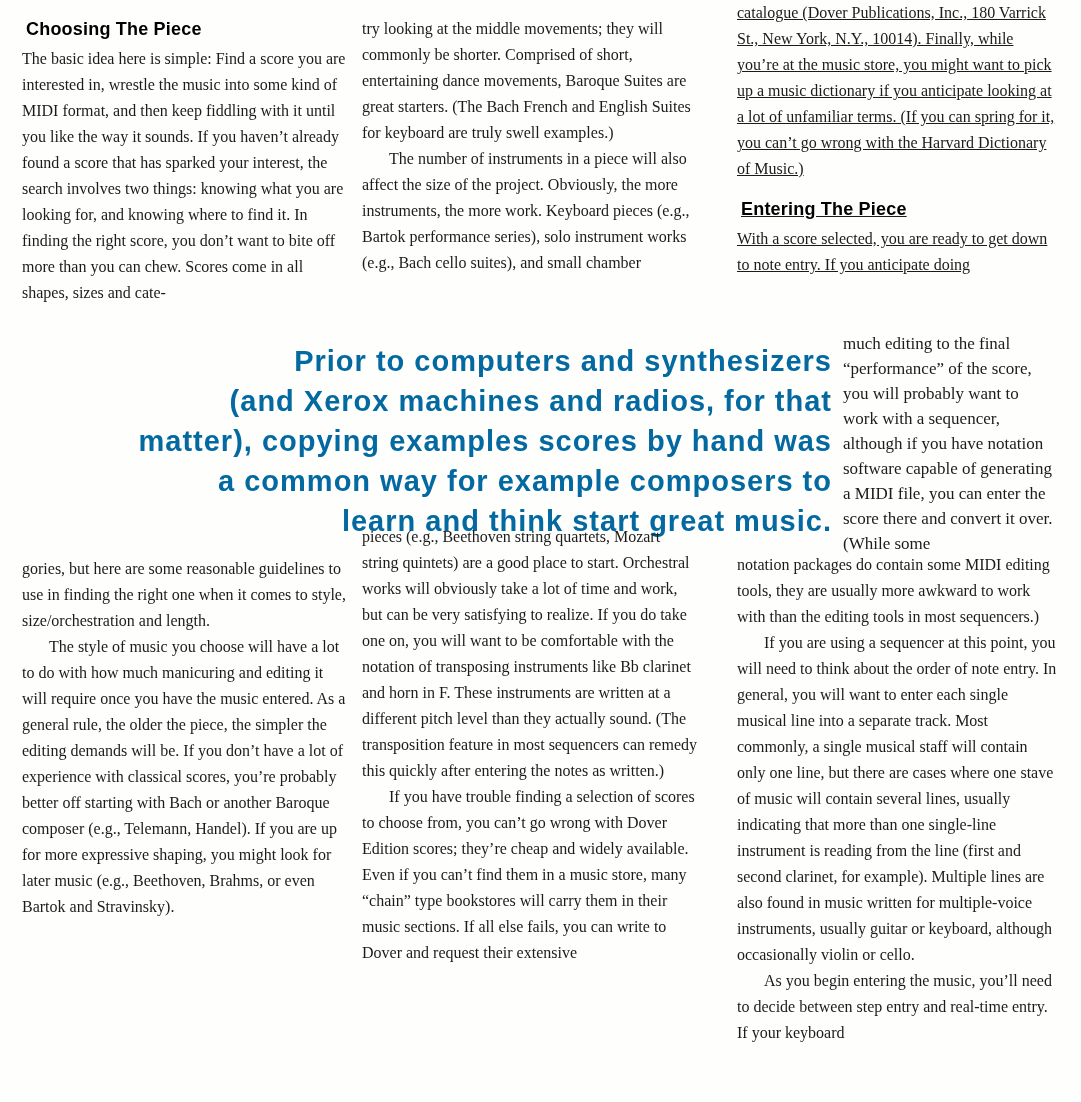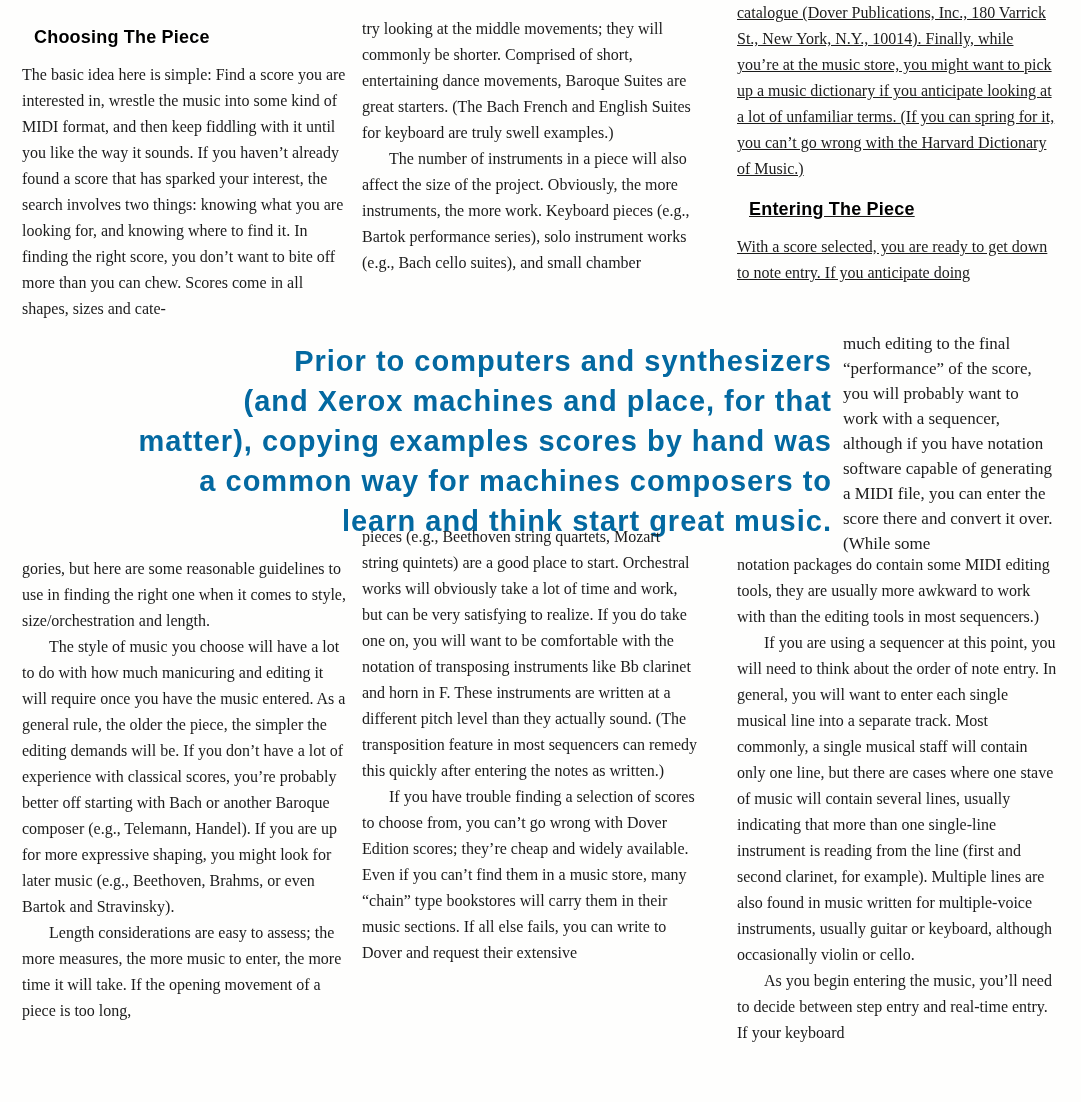--- a/index.html
+++ b/index.html
@@ -15,21 +15,21 @@
     font-size:16px;line-height:26px;
     color:#1b1b1b;
     text-align:left;
     overflow:hidden;
   }
   .col-block p{margin:0;}
   .col-block p.indent{text-indent:27px;}
   h3.sec-head{
     font-family:"Liberation Sans", sans-serif;
     font-weight:700;font-size:18px;line-height:26px;
-    margin:12px;color:#000;
+    margin:4px;color:#000;
     letter-spacing:.2px;
   }
   #col1-top{left:22px;top:12px;width:330px;height:322px;}
   #col2-top{left:362px;top:16px;width:336px;height:316px;}
   #col3-top{left:737px;top:0;width:320px;height:316px;text-decoration:underline;}
   #col3-top h3.sec-head{margin-top:14px;}
   #col3-wrap{left:843px;top:331px;width:213px;height:230px;line-height:25px;font-size:17px;}
   #col1-bottom{left:22px;top:556px;width:330px;height:546px;}
   #col2-bottom{left:362px;top:524px;width:336px;height:546px;}
   #col3-bottom{left:737px;top:552px;width:320px;height:550px;}
@@ -58,34 +58,33 @@
   </section>
 
   <section class="col-block" id="col3-top">
     <p>catalogue (Dover Publications, Inc., 180 Varrick St., New York, N.Y., 10014). Finally, while you’re at the music store, you might want to pick up a music dictionary if you anticipate looking at a lot of unfamiliar terms. (If you can spring for it, you can’t go wrong with the Harvard Dictionary of Music.)</p>
     <h3 class="sec-head">Entering The Piece</h3>
     <p>With a score selected, you are ready to get down to note entry. If you anticipate doing</p>
   </section>
 
   <div class="pull-quote">
     <div class="pq-line">Prior to computers and synthesizers</div>
-    <div class="pq-line">(and Xerox machines and place, for that</div>
+    <div class="pq-line">(and Xerox machines and radios, for that</div>
     <div class="pq-line">matter), copying examples scores by hand was</div>
-    <div class="pq-line">a common way for machines composers to</div>
+    <div class="pq-line">a common way for example composers to</div>
     <div class="pq-line">learn and think start great music.</div>
   </div>
 
   <section class="col-block" id="col3-wrap">
     <p>much editing to the final “performance” of the score, you will probably want to work with a sequencer, although if you have notation software capable of generating a MIDI file, you can enter the score there and convert it over. (While some</p>
   </section>
 
   <section class="col-block" id="col1-bottom">
     <p>gories, but here are some reasonable guidelines to use in finding the right one when it comes to style, size/orchestration and length.</p>
     <p class="indent">The style of music you choose will have a lot to do with how much manicuring and editing it will require once you have the music entered. As a general rule, the older the piece, the simpler the editing demands will be. If you don’t have a lot of experience with classical scores, you’re probably better off starting with Bach or another Baroque composer (e.g., Telemann, Handel). If you are up for more expressive shaping, you might look for later music (e.g., Beethoven, Brahms, or even Bartok and Stravinsky).</p>
-    <p class="indent">Length considerations are easy to assess; the more measures, the more music to enter, the more time it will take. If the opening movement of a piece is too long,</p>
   </section>
 
   <section class="col-block" id="col2-bottom">
     <p>pieces (e.g., Beethoven string quartets, Mozart string quintets) are a good place to start. Orchestral works will obviously take a lot of time and work, but can be very satisfying to realize. If you do take one on, you will want to be comfortable with the notation of transposing instruments like Bb clarinet and horn in F. These instruments are written at a different pitch level than they actually sound. (The transposition feature in most sequencers can remedy this quickly after entering the notes as written.)</p>
     <p class="indent">If you have trouble finding a selection of scores to choose from, you can’t go wrong with Dover Edition scores; they’re cheap and widely available. Even if you can’t find them in a music store, many “chain” type bookstores will carry them in their music sections. If all else fails, you can write to Dover and request their extensive</p>
   </section>
 
   <section class="col-block" id="col3-bottom">
     <p>notation packages do contain some MIDI editing tools, they are usually more awkward to work with than the editing tools in most sequencers.)</p>
     <p class="indent">If you are using a sequencer at this point, you will need to think about the order of note entry. In general, you will want to enter each single musical line into a separate track. Most commonly, a single musical staff will contain only one line, but there are cases where one stave of music will contain several lines, usually indicating that more than one single-line instrument is reading from the line (first and second clarinet, for example). Multiple lines are also found in music written for multiple-voice instruments, usually guitar or keyboard, although occasionally violin or cello.</p>

